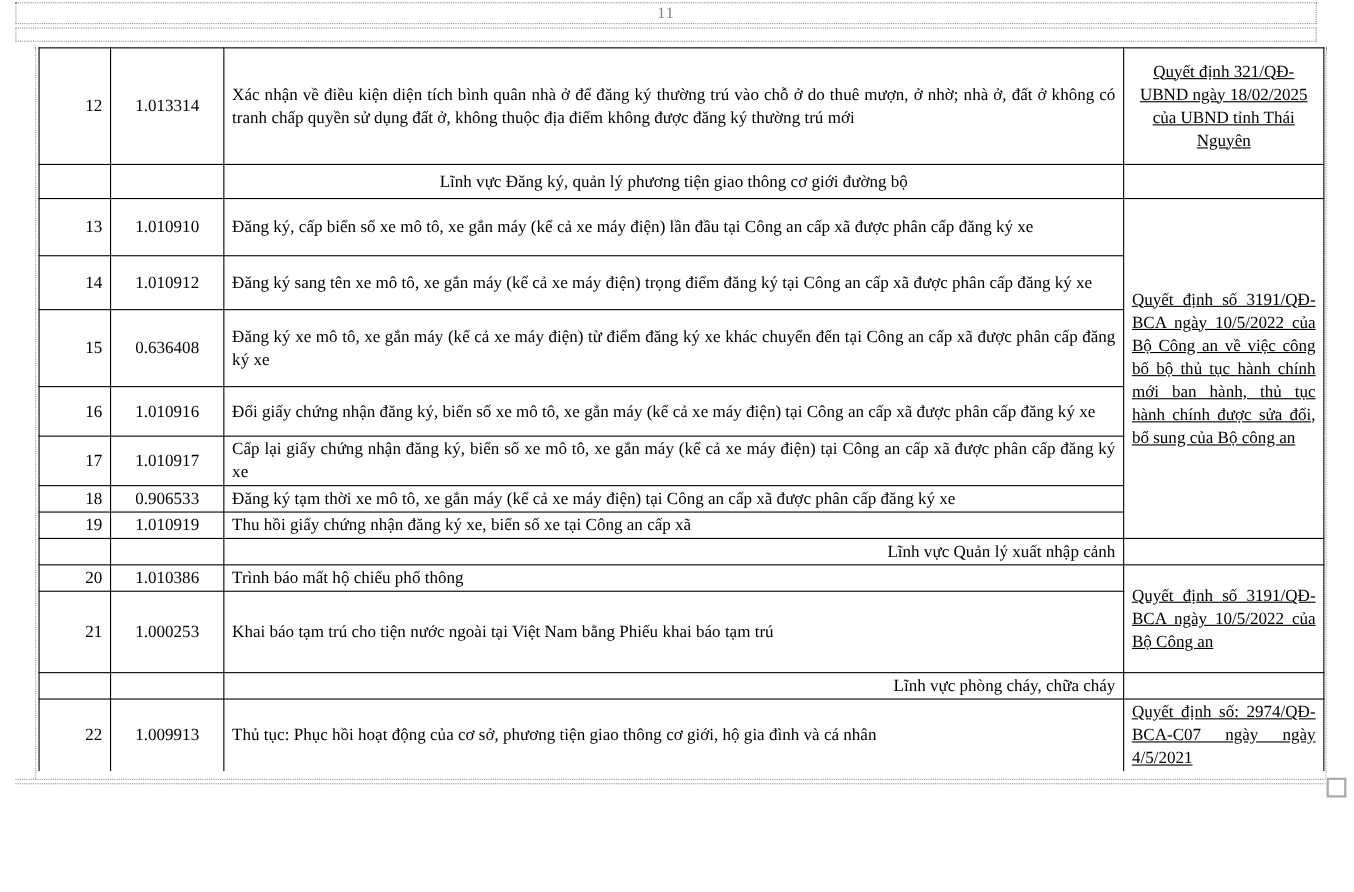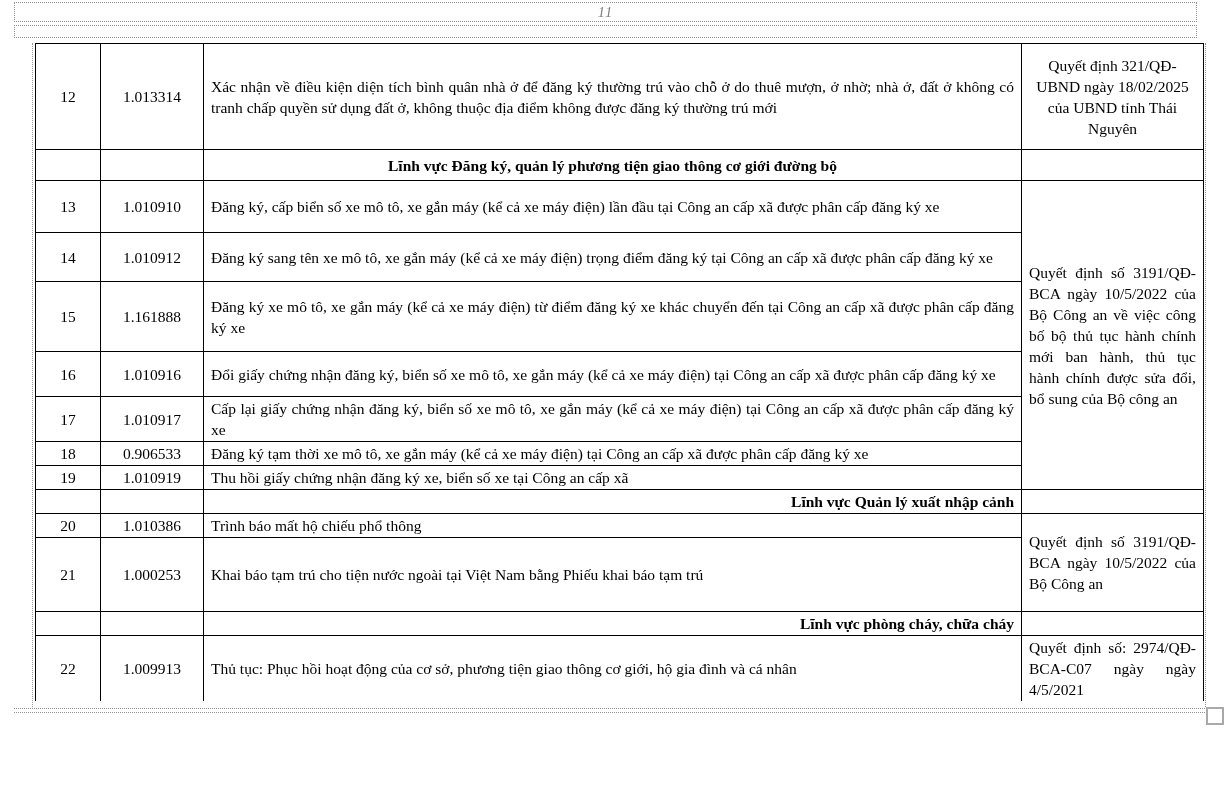--- a/index.html
+++ b/index.html
@@ -9,47 +9,47 @@
     font-family: "Liberation Serif", "DejaVu Serif", serif;
     color: #000000;
   }
   .page { position: relative; width: 1231px; height: 811px; background: #ffffff; overflow: hidden; }
 
   
   .hdr-box {
     position: absolute; left: 14px; width: 1183px;
     border: 1px dotted #8f8f8f;
   }
-  .hdr-box.first { top: 2px; height: 20px; text-align: center; font-style: italic; }
+  .hdr-box.first { top: 2px; height: 20px; text-align: center; }
   .hdr-box.second { top: 25px; height: 13px; }
   .page-num {
     display: inline-block; font-size: 14.5px; line-height: 18px;
     color: #7f7f7f; letter-spacing: 1px;
   }
 
   
   table.main {
     position: absolute; left: 35px; top: 43px; width: 1168px;
     border-collapse: collapse; table-layout: fixed;
     background: #ffffff;
   }
   table.main td {
     border: 1.5px solid #000000;
     vertical-align: middle;
     font-size: 15.5px; line-height: 21px;
     padding: 1px 7px;
     overflow: hidden;
     word-wrap: break-word;
   }
-  td.c-no   { text-align: center; padding: 1px 2px; }
+  td.c-no   { text-align: right; padding: 1px 2px; }
   td.c-code { text-align: center; padding: 1px 2px; font-family: Liberation Serif, serif; }
   td.c-name { text-align: justify; }
-  td.c-ref  { text-align: justify; padding: 1px 6px; }
+  td.c-ref  { text-align: justify; padding: 1px 6px; text-decoration: underline; }
   td.c-ref.center { text-align: center; }
-  tr.sec td.c-name { font-weight: bold; }
+  tr.sec td.c-name { font-weight: normal; }
   tr.sec-center td.c-name { text-align: center; }
   tr.sec-left td.c-name { text-align: right; }
   tr.cut td { border-bottom: none; }
 
   
   .boundary-left {
     position: absolute; left: 32px; top: 43px; height: 666px; width: 0;
     border-left: 1px dotted #9a9a9a;
   }
   .boundary-right {
@@ -104,21 +104,21 @@
         <td class="c-name">Đăng ký, cấp biển số xe mô tô, xe gắn máy (kể cả xe máy điện) lần đầu tại Công an cấp xã được phân cấp đăng ký xe</td>
         <td class="c-ref" rowspan="7">Quyết định số 3191/QĐ-BCA ngày 10/5/2022 của Bộ Công an về việc công bố bộ thủ tục hành chính mới ban hành, thủ tục hành chính được sửa đổi, bổ sung của Bộ công an</td>
       </tr>
       <tr style="height:49px">
         <td class="c-no">14</td>
         <td class="c-code">1.010912</td>
         <td class="c-name">Đăng ký sang tên xe mô tô, xe gắn máy (kể cả xe máy điện) trọng điểm đăng ký tại Công an cấp xã được phân cấp đăng ký xe</td>
       </tr>
       <tr style="height:70px">
         <td class="c-no">15</td>
-        <td class="c-code">1.161888</td>
+        <td class="c-code">0.636408</td>
         <td class="c-name">Đăng ký xe mô tô, xe gắn máy (kể cả xe máy điện) từ điểm đăng ký xe khác chuyển đến tại Công an cấp xã được phân cấp đăng ký xe</td>
       </tr>
       <tr style="height:45px">
         <td class="c-no">16</td>
         <td class="c-code">1.010916</td>
         <td class="c-name">Đổi giấy chứng nhận đăng ký, biển số xe mô tô, xe gắn máy (kể cả xe máy điện) tại Công an cấp xã được phân cấp đăng ký xe</td>
       </tr>
       <tr style="height:44px">
         <td class="c-no">17</td>
         <td class="c-code">1.010917</td>

